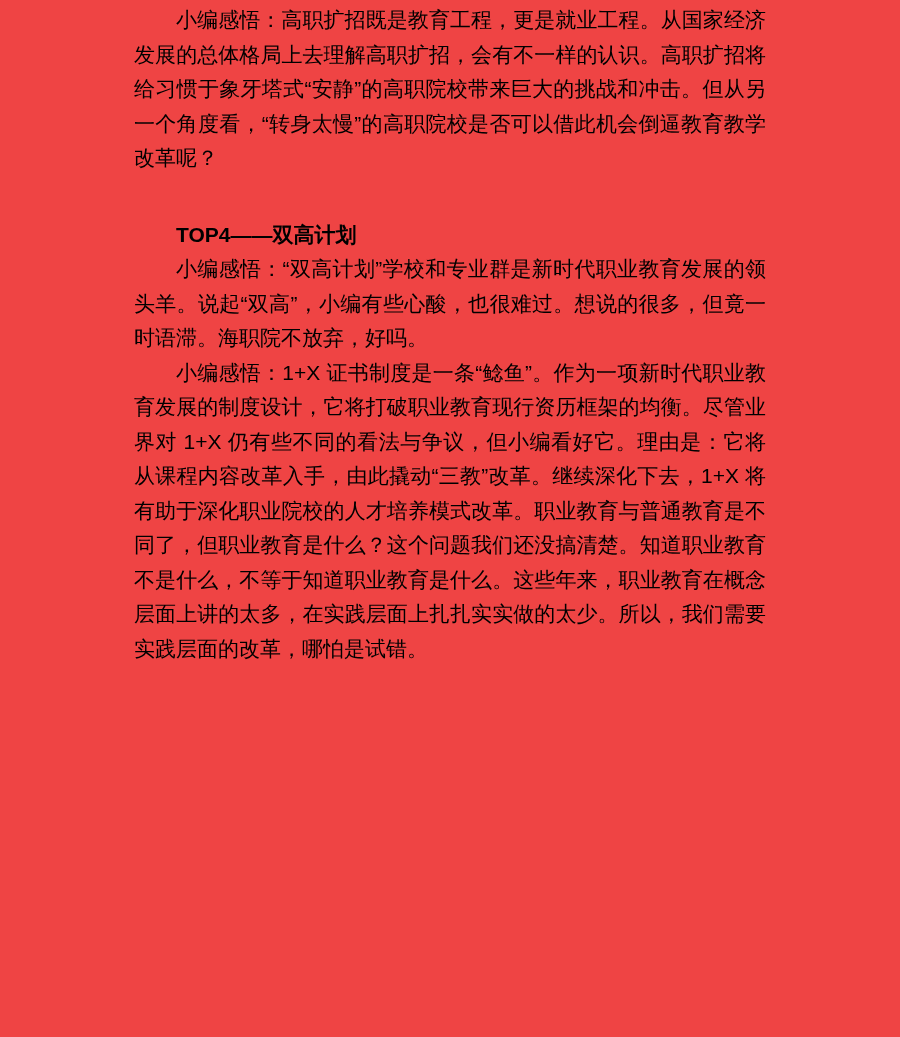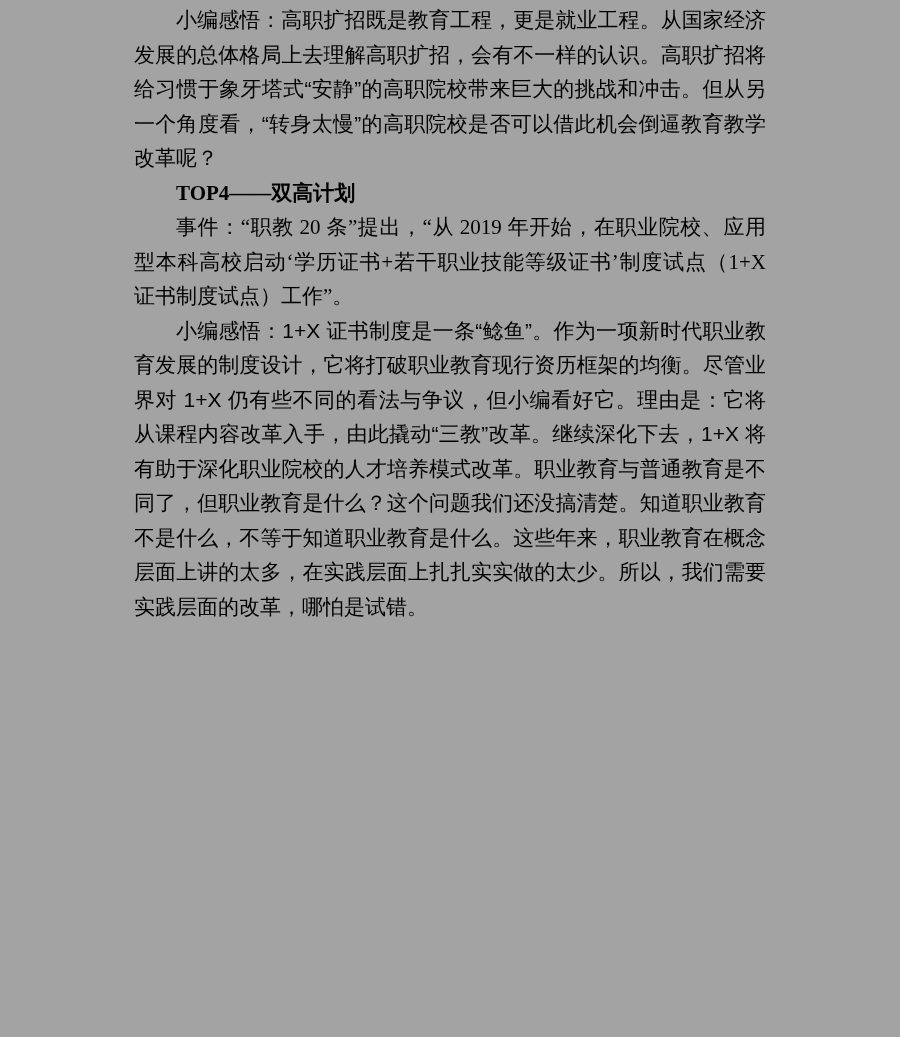--- a/index.html
+++ b/index.html
@@ -4,21 +4,21 @@
 <style>
   html, body {
     margin: 0;
     padding: 0;
     background: #ffffff;
   }
   .page {
     position: relative;
     width: 900px;
     height: 1037px;
-    background: #a3a3a3;
+    background: #ef4444;
     overflow: hidden;
   }
   .content {
     position: absolute;
     left: 134px;
     top: 3px;
     width: 632px;
   }
   .para {
     margin: 0;
@@ -38,26 +38,27 @@
     font-family: "Liberation Serif", "DejaVu Serif", serif;
   }
   
   .reflection {
     font-family: "Liberation Sans", "DejaVu Sans", sans-serif;
   }
   
   .heading {
     font-weight: bold;
     text-align: left;
-    font-family: Liberation Serif, serif;
+    font-family: Liberation Sans, sans-serif;
+    margin-top: 42px;
   }
 </style>
 </head>
 <body>
 
 <div class="page">
   <div class="content">
     <p class="para reflection">小编感悟：高职扩招既是教育工程，更是就业工程。从国家经济发展的总体格局上去理解高职扩招，会有不一样的认识。高职扩招将给习惯于象牙塔式“安静”的高职院校带来巨大的挑战和冲击。但从另一个角度看，“转身太慢”的高职院校是否可以借此机会倒逼教育教学改革呢？</p>
     <p class="para heading">TOP4——双高计划</p>
-    <p class="para event">事件：“职教 20 条”提出，“从 2019 年开始，在职业院校、应用型本科高校启动‘学历证书+若干职业技能等级证书’制度试点（1+X 证书制度试点）工作”。</p>
+    <p class="para reflection">小编感悟：“双高计划”学校和专业群是新时代职业教育发展的领头羊。说起“双高”，小编有些心酸，也很难过。想说的很多，但竟一时语滞。海职院不放弃，好吗。</p>
     <p class="para reflection">小编感悟：1+X 证书制度是一条“鲶鱼”。作为一项新时代职业教育发展的制度设计，它将打破职业教育现行资历框架的均衡。尽管业界对 1+X 仍有些不同的看法与争议，但小编看好它。理由是：它将从课程内容改革入手，由此撬动“三教”改革。继续深化下去，1+X 将有助于深化职业院校的人才培养模式改革。职业教育与普通教育是不同了，但职业教育是什么？这个问题我们还没搞清楚。知道职业教育不是什么，不等于知道职业教育是什么。这些年来，职业教育在概念层面上讲的太多，在实践层面上扎扎实实做的太少。所以，我们需要实践层面的改革，哪怕是试错。</p>
   </div>
 </div>
 
 </body></html>

